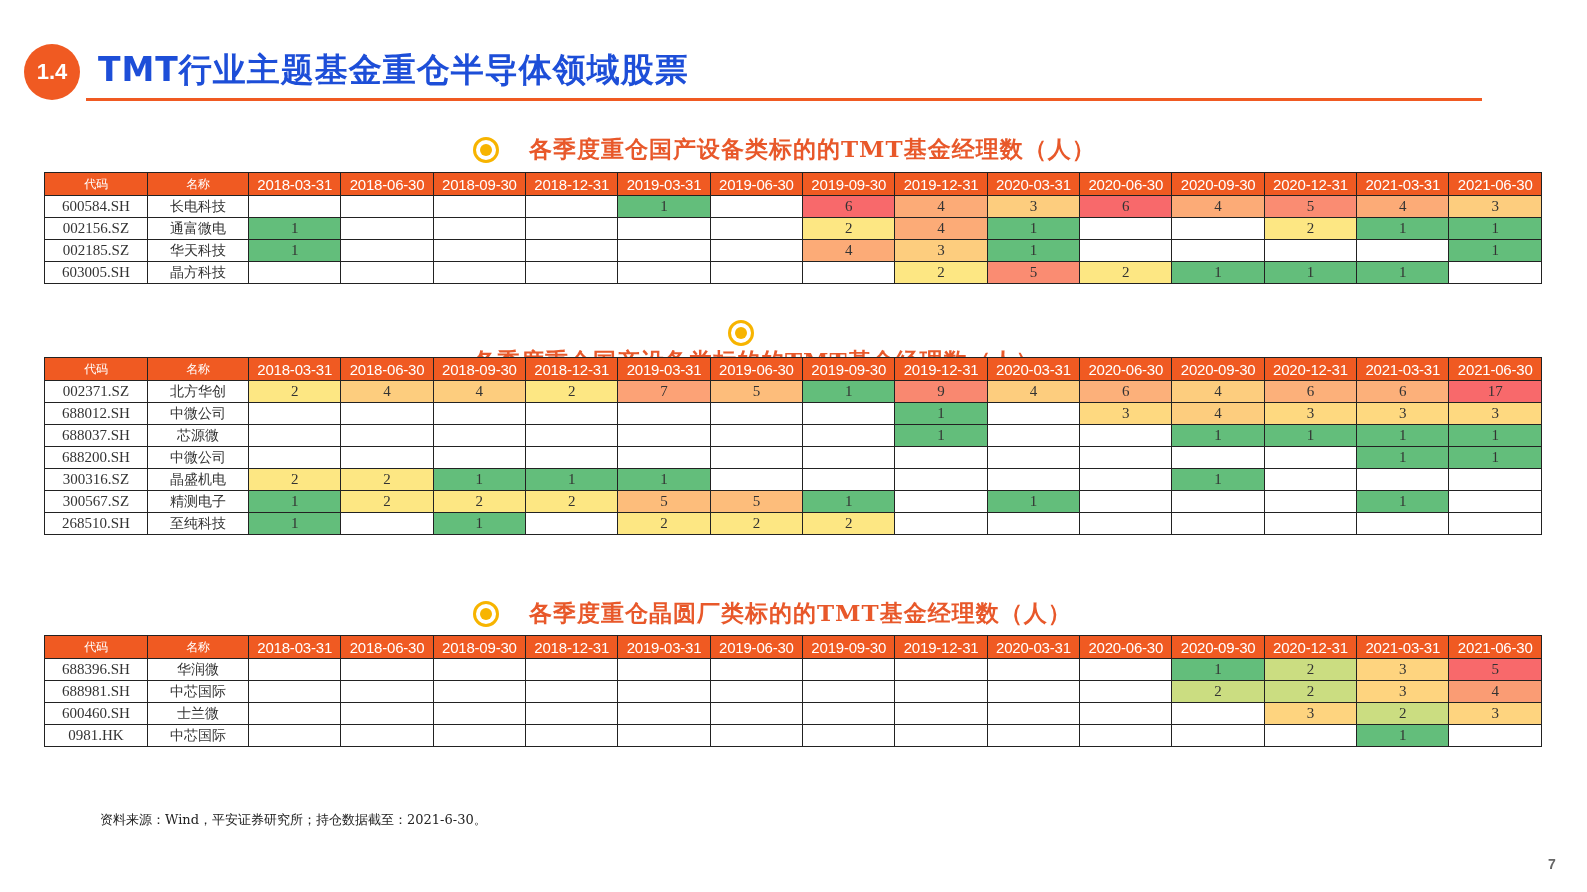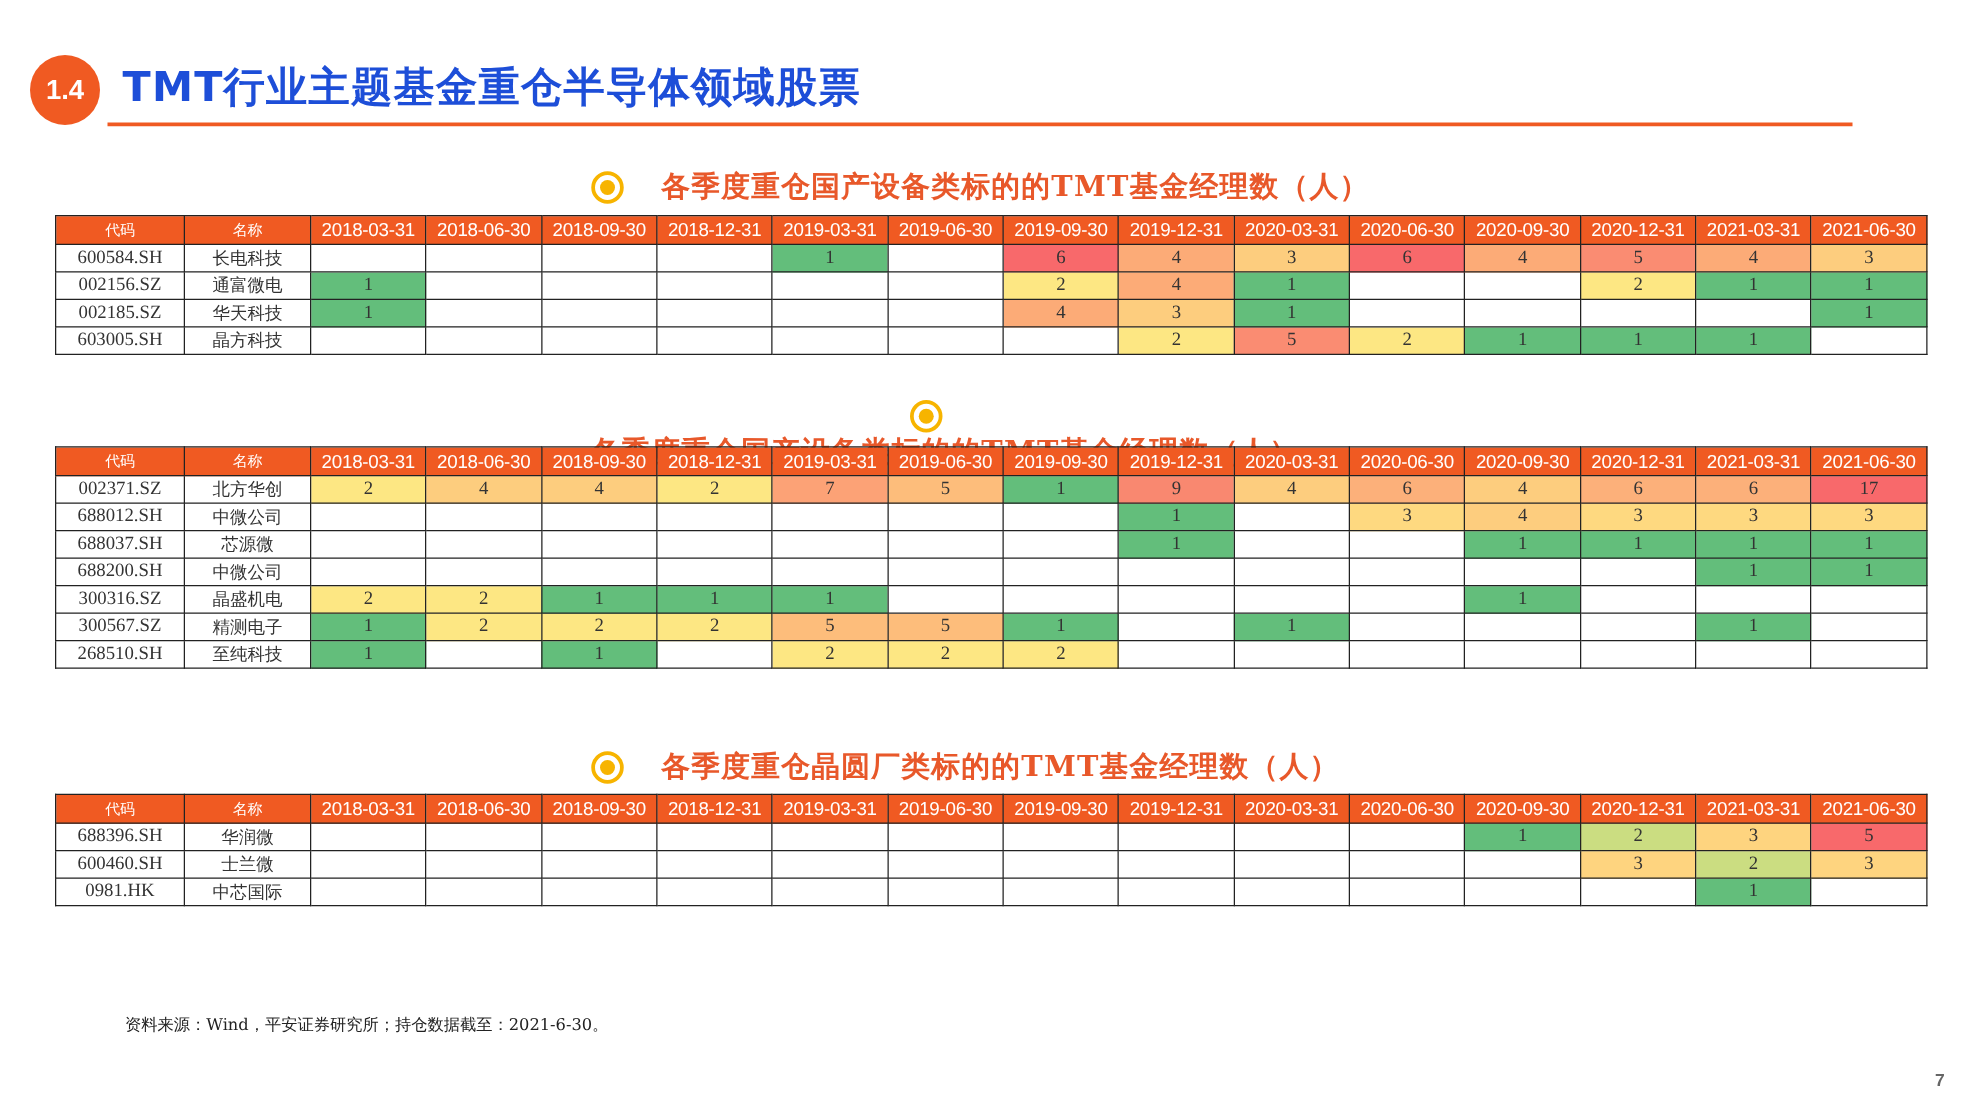--- a/index.html
+++ b/index.html
@@ -381,20 +381,38 @@
         <td></td>
         <td></td>
         <td></td>
         <td></td>
         <td style="background:#63be7b">1</td>
         <td style="background:#cbdd81">2</td>
         <td style="background:#fed47f">3</td>
         <td style="background:#f8696b">5</td>
       </tr>
       <tr>
+        <td>688981.SH</td>
+        <td class="name">中芯国际</td>
+        <td></td>
+        <td></td>
+        <td></td>
+        <td></td>
+        <td></td>
+        <td></td>
+        <td></td>
+        <td></td>
+        <td></td>
+        <td></td>
+        <td style="background:#cbdd81">2</td>
+        <td style="background:#cbdd81">2</td>
+        <td style="background:#fed47f">3</td>
+        <td style="background:#fa9c74">4</td>
+      </tr>
+      <tr>
         <td>600460.SH</td>
         <td class="name">士兰微</td>
         <td></td>
         <td></td>
         <td></td>
         <td></td>
         <td></td>
         <td></td>
         <td></td>
         <td></td>

